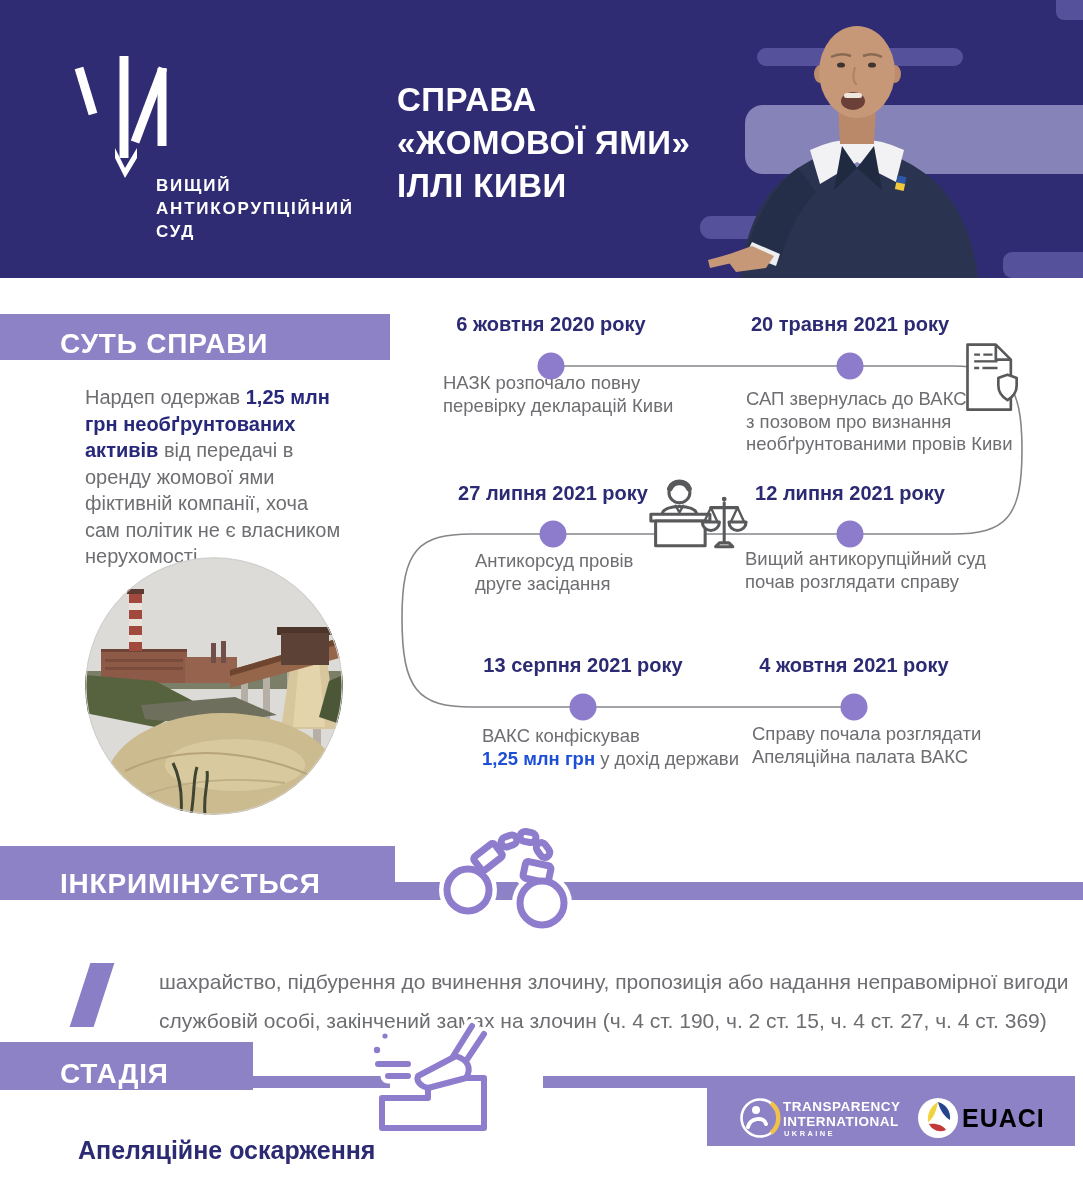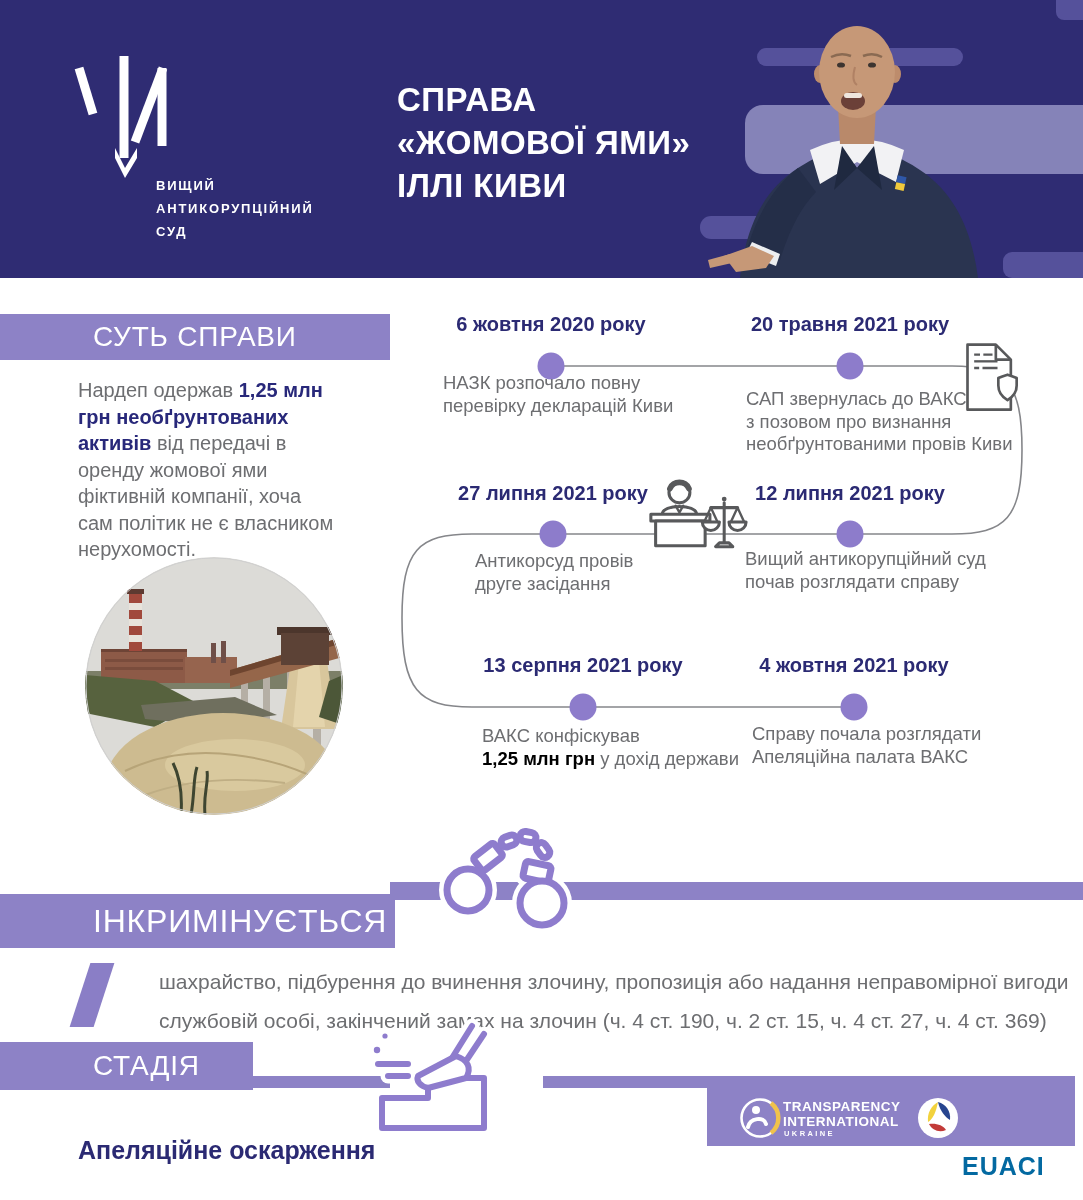--- a/index.html
+++ b/index.html
@@ -18,50 +18,50 @@
   
   .hdr{position:absolute;left:0;top:0;width:1083px;height:278px;background:var(--header-bg);overflow:hidden;}
   .deco{position:absolute;background:#55519b;}
   .d1{left:757px;top:48px;width:206px;height:18px;border-radius:9px;}
   .d2{left:745px;top:105px;width:345px;height:69px;border-radius:18px 0 0 18px;background:#8583b8;}
   .d3{left:700px;top:216px;width:263px;height:23px;border-radius:11px;}
   .d4{left:1056px;top:0;width:27px;height:20px;border-radius:0 0 0 8px;}
   .d5{left:1003px;top:252px;width:80px;height:26px;border-radius:9px 0 0 9px;}
   .man{position:absolute;left:700px;top:10px;}
   .trident{position:absolute;left:68px;top:46px;}
-  .orgname{position:absolute;left:156px;top:174px;color:#fff;font-weight:bold;font-size:13px;
+  .orgname{position:absolute;left:156px;top:174px;color:#fff;font-weight:bold;font-size:17px;
            line-height:23px;letter-spacing:1.8px;white-space:pre-line;}
   .title{position:absolute;left:389px;top:70px;margin:8px;color:#fff;font-weight:bold;font-size:33px;
          line-height:43px;letter-spacing:.5px;white-space:pre-line;}
 
   
-  .band{position:absolute;background:var(--band);display:flex;align-items:center;color:#fff;
-        font-weight:normal;letter-spacing:.8px;box-sizing:border-box;padding-left:93px;}
+  .band{position:absolute;background:var(--band);display:flex;align-items:flex-end;color:#fff;
+        font-weight:bold;letter-spacing:.8px;box-sizing:border-box;padding-left:60px;}
   .band-essence{left:0;top:314px;width:390px;height:46px;font-size:28px;}
-  .band-charges{left:0;top:846px;width:395px;height:54px;font-size:32px;margin-top:48px;}
+  .band-charges{left:0;top:846px;width:395px;height:54px;font-size:28px;}
   .band-stage{left:0;top:1042px;width:253px;height:48px;font-size:28px;}
   .strip{position:absolute;background:var(--band);}
   .strip-charges{left:390px;top:882px;width:693px;height:18px;}
   .strip-stage-a{left:253px;top:1076px;width:137px;height:12px;}
   .strip-stage-b{left:543px;top:1076px;width:532px;height:12px;}
 
   
-  .essence-text{position:absolute;left:78px;top:377px;width:280px;margin:0;font-size:20px;
+  .essence-text{position:absolute;left:78px;top:377px;width:280px;margin:7px;font-size:20px;
                 line-height:26.5px;color:var(--gray);white-space:pre-line;}
   .essence-text .b{font-weight:bold;color:#28287a;}
   .photo{position:absolute;left:85px;top:557px;width:258px;height:258px;border-radius:50%;overflow:hidden;}
 
   
   .tl-svg{position:absolute;left:0;top:0;pointer-events:none;}
   .tl-line{fill:none;stroke:#85868a;stroke-width:1.6px;}
   .dot{fill:var(--accent);}
   .tl-date{position:absolute;transform:translateX(-50%);font-weight:bold;font-size:20px;
            color:var(--navy);white-space:nowrap;}
   .tl-text{position:absolute;font-size:18.5px;line-height:22.5px;color:var(--gray);white-space:pre-line;}
-  .tl-text .b{font-weight:bold;color:#000000;}
+  .tl-text .b{font-weight:bold;color:#1d4ed8;}
   .td1{left:551px;top:313px}.td2{left:850px;top:313px}
   .td3{left:553px;top:482px}.td4{left:850px;top:482px}
   .td5{left:583px;top:654px}.td6{left:854px;top:654px}
   .tt1{left:443px;top:372px}.tt2{left:746px;top:388px}
   .tt3{left:475px;top:550px}.tt4{left:745px;top:548px}
   .tt5{left:482px;top:725px}.tt6{left:752px;top:723px}
   .ic-doc{position:absolute;left:960px;top:340px;}
   .ic-judge{position:absolute;left:648px;top:476px;}
 
   
@@ -76,22 +76,22 @@
   .stage-value{position:absolute;left:78px;top:1136px;font-weight:bold;font-size:25px;color:var(--navy);}
 
   
   .footer-band{position:absolute;left:707px;top:1088px;width:368px;height:58px;background:var(--band);}
   .ti-logo{position:absolute;left:738px;top:1096px;}
   .ti-text{position:absolute;left:783px;top:1099px;color:#fff;font-weight:bold;font-size:13.5px;
            line-height:15px;letter-spacing:.5px;white-space:pre-line;}
   .ti-sub{position:absolute;left:784px;top:1129px;color:#fff;font-weight:bold;font-size:7.5px;
           letter-spacing:2.4px;}
   .euaci-logo{position:absolute;left:917px;top:1097px;}
-  .euaci-text{position:absolute;left:962px;top:1104px;color:#0369a1;font-weight:bold;font-size:25px;
-              letter-spacing:1px;margin-top:48px;}
+  .euaci-text{position:absolute;left:962px;top:1104px;color:#000000;font-weight:bold;font-size:25px;
+              letter-spacing:1px;}
 </style>
 </head>
 <body>
 
 <div class="page">
 
   <header class="hdr">
     <div class="deco d1"></div>
     <div class="deco d2"></div>
     <div class="deco d3"></div>

